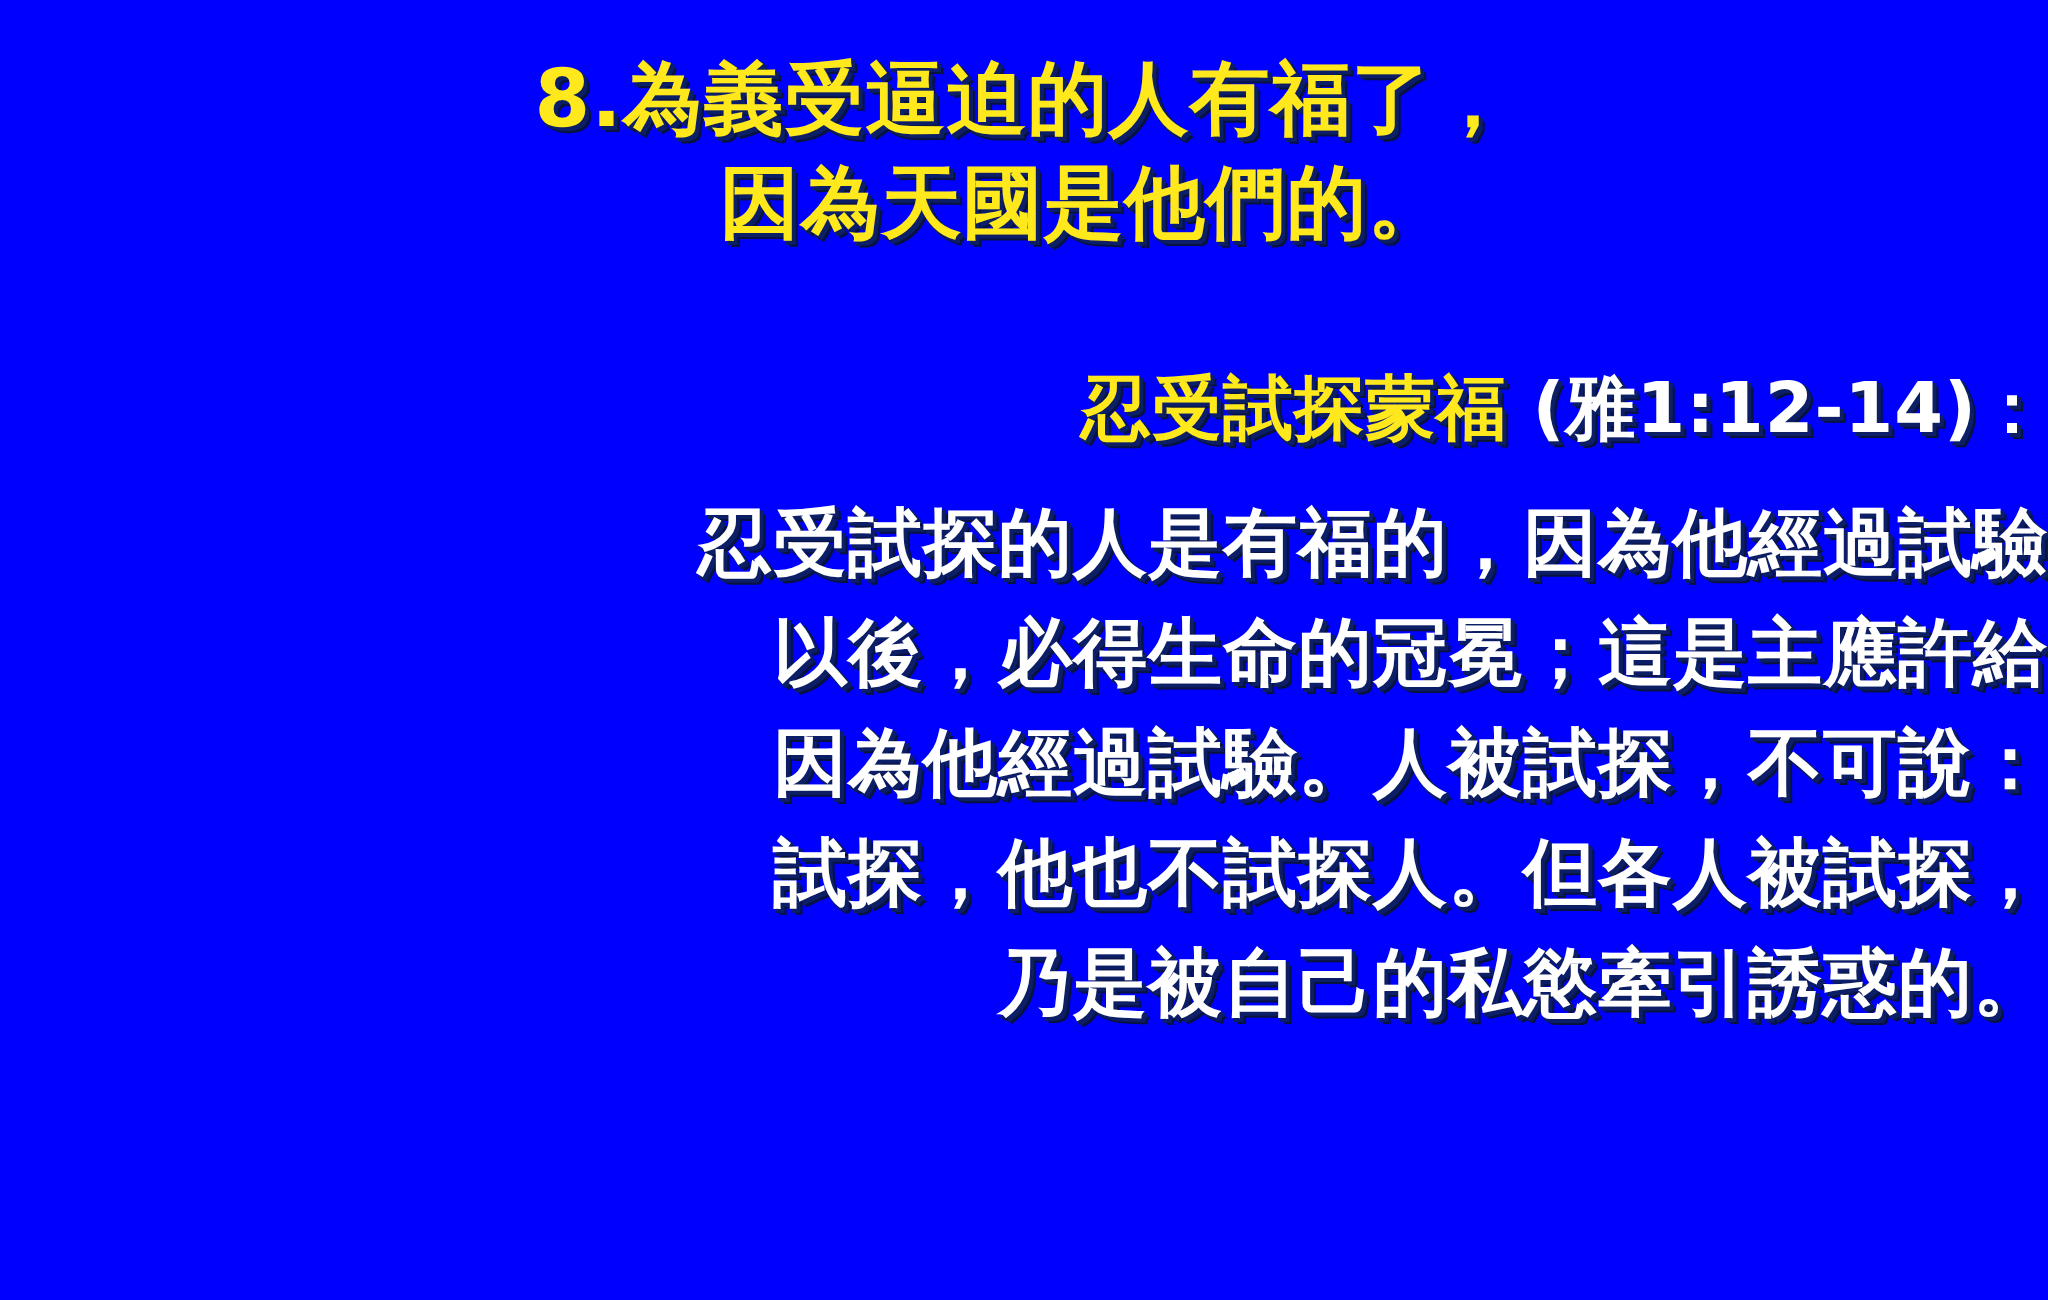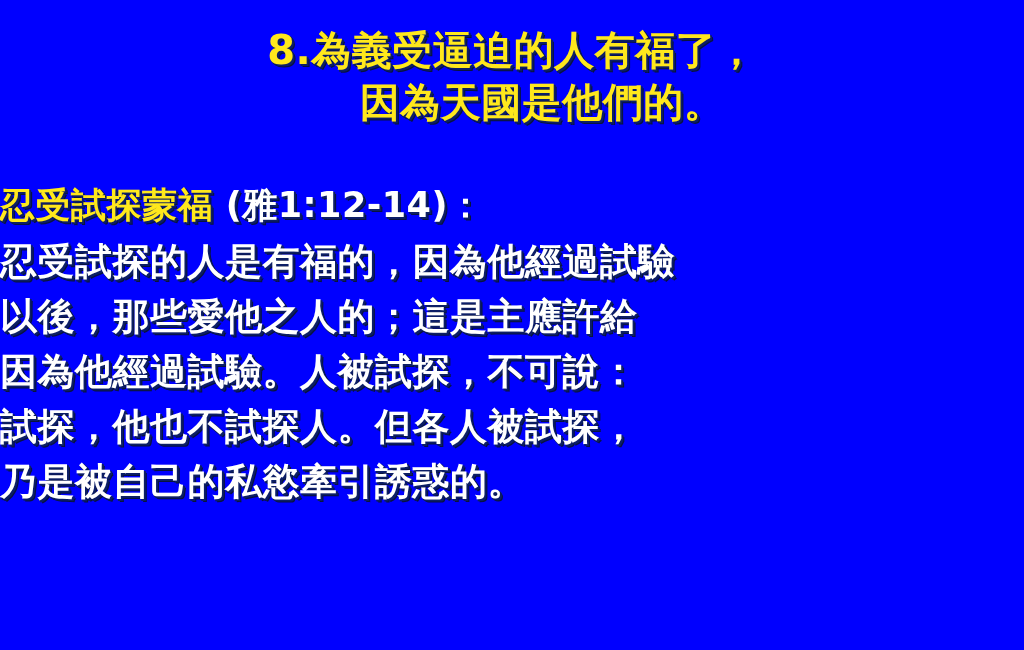--- a/index.html
+++ b/index.html
@@ -48,21 +48,21 @@
   .title-line.indent {
     padding-left: 60px;
   }
 
   
   #verse-block {
     position: absolute;
     left: 0;
     top: 178px;
     width: 1024px;
-    text-align: left;
+    text-align: right;
   }
 
   #verse-heading {
     font-size: 35px;
     line-height: 54px;
     font-weight: 700;
     white-space: nowrap;
     letter-spacing: 0.5px;
   }
   #verse-heading .hl {
@@ -76,21 +76,21 @@
   #verse-heading .ref {
     color: #FFFFFF;
     text-shadow:
        2px 2px 0 #0C1E66,
        3px 3px 0 #08123f,
        1px 2px 0 #0C1E66,
        2px 1px 0 #0C1E66;
   }
 
   #verse-body {
-    margin-top: 2px;
+    margin-top: 12px;
   }
   .verse-line {
     font-size: 37px;
     line-height: 55px;
     font-weight: 700;
     color: #FFFFFF;
     white-space: nowrap;
     letter-spacing: 0.5px;
     text-shadow:
        2px 2px 0 #0C1E66,
@@ -110,21 +110,21 @@
   </div>
 
   <div id="verse-block">
 
     <div id="verse-heading">
       <span class="hl">忍受試探蒙福</span><span class="ref"> (雅1:12-14)：</span>
     </div>
 
     <div id="verse-body">
       <div class="verse-line">忍受試探的人是有福的，因為他經過試驗</div>
-      <div class="verse-line">以後，那些愛他之人的；這是主應許給</div>
+      <div class="verse-line">以後，必得生命的冠冕；這是主應許給</div>
       <div class="verse-line">因為他經過試驗。人被試探，不可說：</div>
       <div class="verse-line">試探，他也不試探人。但各人被試探，</div>
       <div class="verse-line">乃是被自己的私慾牽引誘惑的。</div>
     </div>
 
   </div>
 
 </div>
 
 </body></html>

